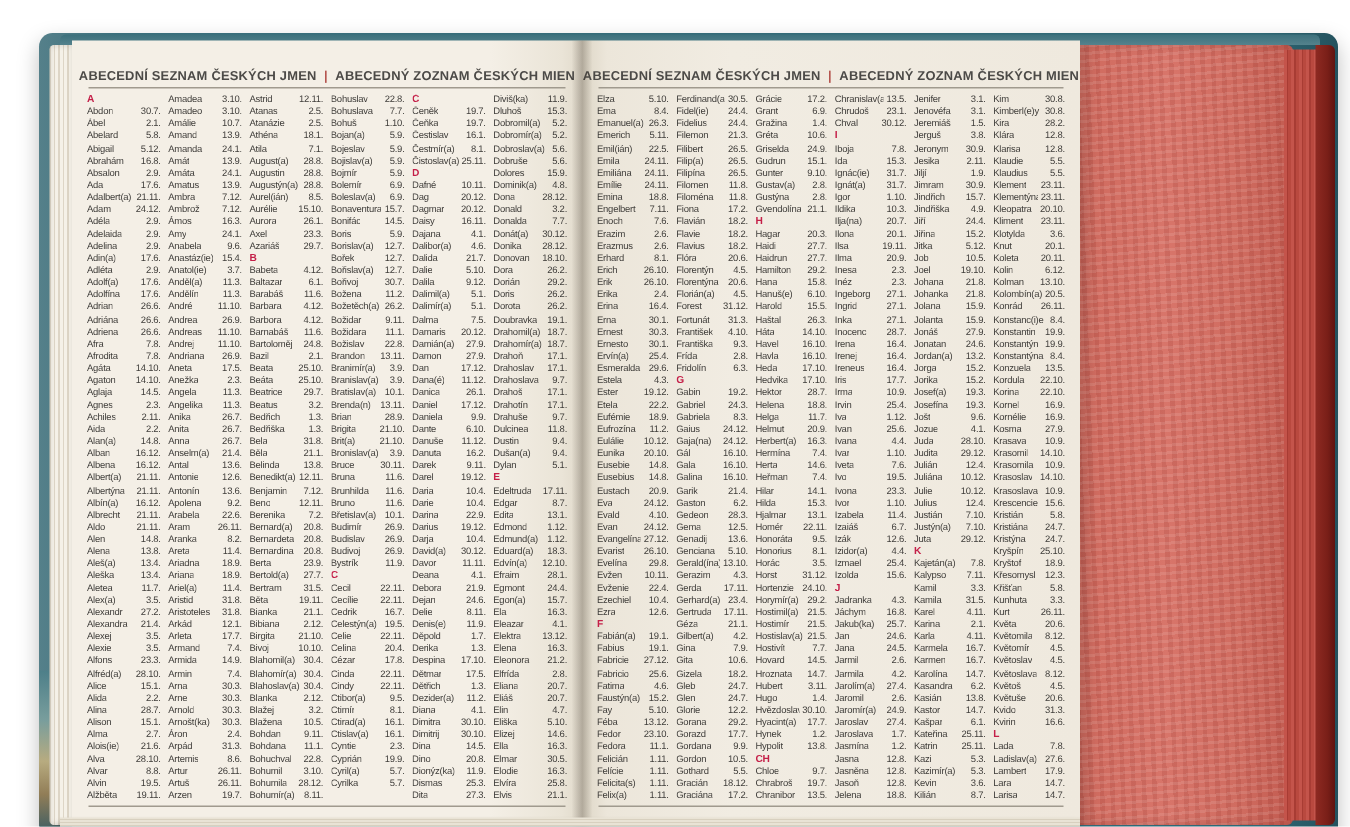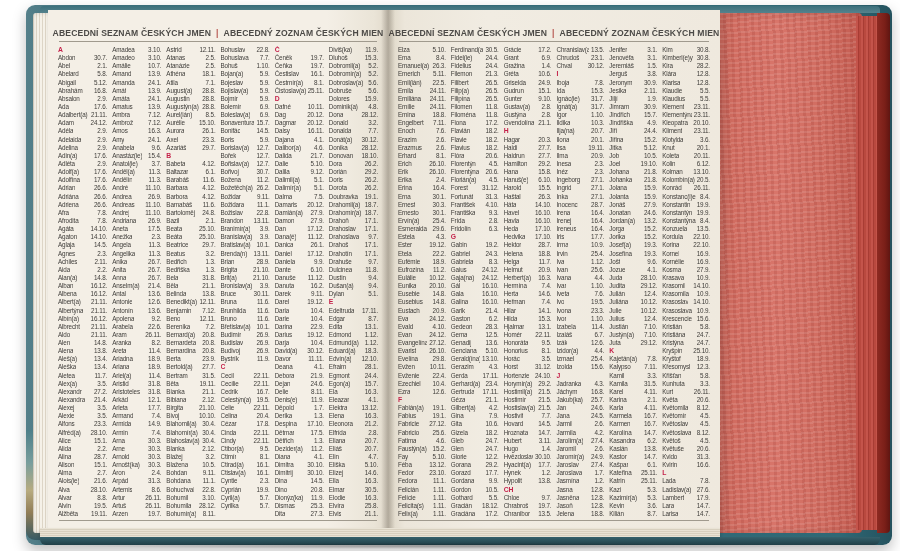--- a/index.html
+++ b/index.html
@@ -1,17 +1,17 @@
 <!DOCTYPE html>
 <html><head>
 <meta charset="utf-8">
 <style>
   html,body{margin:0;padding:0;}
   body{width:900px;height:551px;background:#ffffff;font-family:"Liberation Sans",sans-serif;overflow:hidden;position:relative;}
-  .scene{position:absolute;inset:0;}
+  .scene{position:absolute;inset:0;margin-top:17px;}
   .book{position:absolute;left:26px;top:5px;width:866px;height:540px;background:linear-gradient(90deg,#55808a,#3b6f7c 6%,#2f6875 94%,#24525e);border-radius:9px;box-shadow:0 6px 14px rgba(0,0,0,.25);}
   .cover-art{position:absolute;left:26px;top:430px;width:14px;height:110px;border-radius:0 0 0 9px;background:linear-gradient(180deg,#4c7f89,#7fa3a0 30%,#c9b37e 55%,#9c7d4e 75%,#32545e);opacity:.85;}
   .pagestack-left{position:absolute;left:33px;top:13px;width:16px;height:520px;background:repeating-linear-gradient(90deg,#ddd5c6 0 1px,#f5f1e8 1px 3px);border-radius:3px 0 0 3px;box-shadow:inset 0 0 4px rgba(0,0,0,.15);}
   .pagestack-bottom{position:absolute;left:40px;top:528px;width:680px;height:10px;background:repeating-linear-gradient(180deg,#e9e3d5 0 1px,#d8d0bf 1px 2px);box-shadow:0 3px 4px rgba(0,0,0,.2);}
   .page{position:absolute;top:10px;height:524px;}
   .page-left{left:48px;width:340px;background:linear-gradient(90deg,#f4efe6 0 82%,#eae4d7 96%,#e0d9ca);}
   .page-right{left:388px;width:332px;background:linear-gradient(90deg,#ddd6c6 0,#ece6da 5%,#f1ece2 30%,#efe9de);}
   .gutter{position:absolute;left:381px;top:10px;width:14px;height:524px;background:linear-gradient(90deg,rgba(60,50,40,0) 0,rgba(60,50,40,.28) 50%,rgba(60,50,40,0) 100%);}
   .page-inner{position:absolute;inset:0;padding:18px 9px 0 9px;box-sizing:border-box;}
   .hdr{display:flex;justify-content:center;align-items:baseline;gap:5px;white-space:nowrap;color:#4c4a47;font-weight:bold;font-size:8.6px;letter-spacing:.15px;font-family:"Liberation Sans",sans-serif;}

